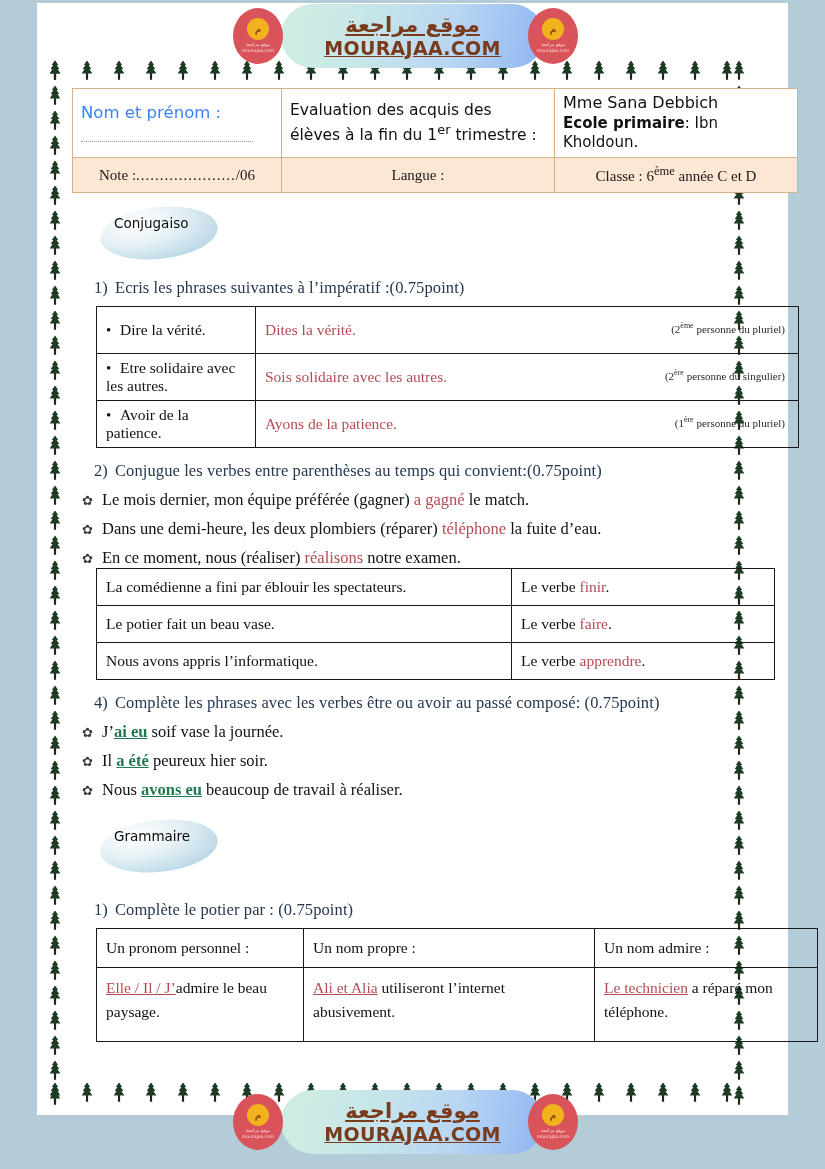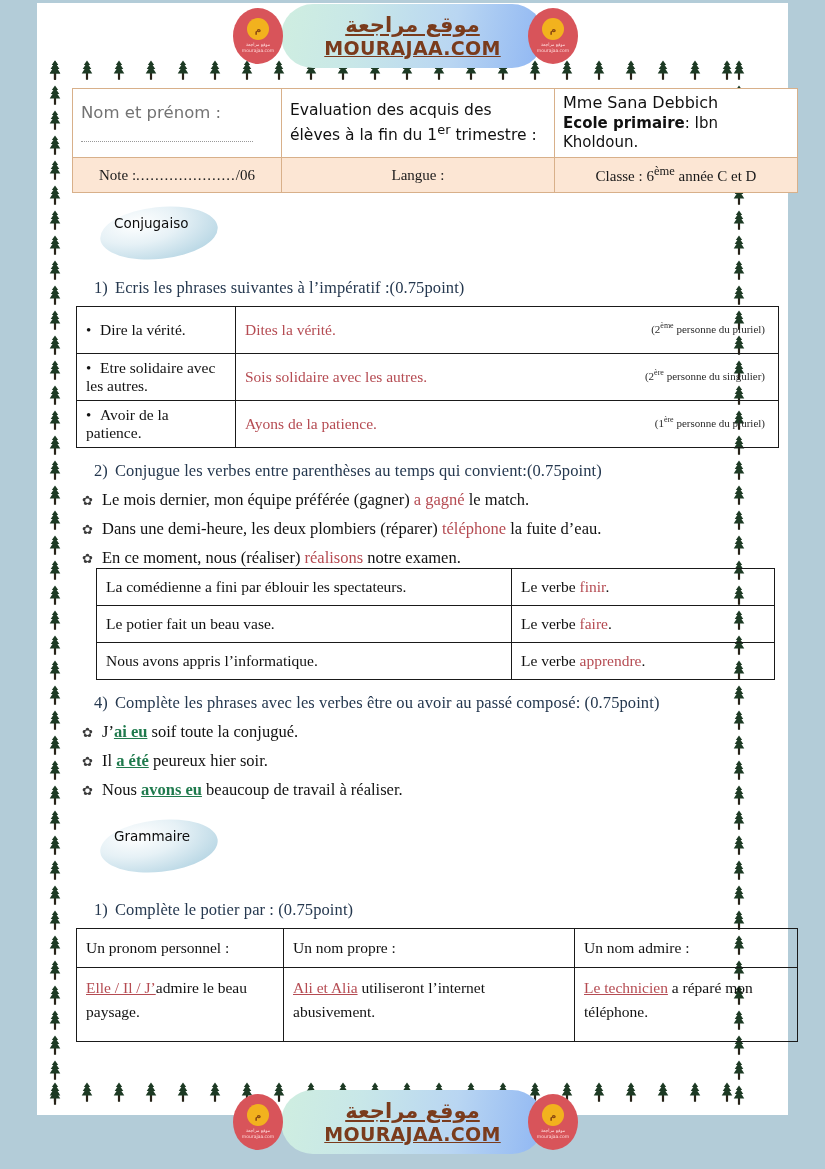--- a/index.html
+++ b/index.html
@@ -110,21 +110,21 @@
     border:1.5px solid #d8b08a;
     vertical-align:middle;
     padding:4px 8px;
   }
   .hdr .r1{height:56px;background:#ffffff;}
   .hdr .r2{height:26px;background:#fce6d4;text-align:center;}
   .c-name{width:192px;}
   .c-mid{width:256px;text-align:left;}
   .c-right{width:226px;}
 
-  .f-nom{font-size:16.5px;font-family:"DejaVu Sans",sans-serif;color:#737373;}
+  .f-nom{font-size:16.5px;font-family:"DejaVu Sans",sans-serif;color:#3b82f6;}
   .dots{
     border-bottom:1.5px dotted #999;
     height:1px; margin-top:18px; width:172px;
   }
   .f-eval{font-size:15.5px;font-family:"DejaVu Sans",sans-serif;color:#111;line-height:1.35;}
   .f-teacher{font-size:16px;font-family:"DejaVu Sans",sans-serif;color:#111;line-height:1.3;}
   .f-school{font-size:15px;font-family:"DejaVu Sans",sans-serif;color:#111;line-height:1.3;}
   .f-school b{font-weight:bold;}
   .f-row2{font-size:15px;color:#1a1a1a;}
   .f-row2 .dotline{letter-spacing:1px;}
@@ -150,21 +150,21 @@
     color:#25384f;
     margin:13px 0 8px 22px;
     letter-spacing:.1px;
   }
   .exq .num{margin-right:7px;}
 
   
   table.grid{
     border-collapse:collapse;
     table-layout:fixed;
-    margin-left:4px;
+    margin-left:24px;
   }
   table.grid td{
     border:1.2px solid #1a1a1a;
     padding:5px 9px;
     font-size:15.5px;
     color:#111;
     vertical-align:middle;
   }
 
   
@@ -868,21 +868,21 @@
     </tr>
   </tbody>
     </table>
 
   <div class="exq">
     <span class="num">4)</span><span>Complète les phrases avec les verbes être ou avoir au passé composé: (0.75point)</span>
   </div>
 
   <div class="fline">
     <span class="flower">✿</span>
-    <span class="ftext"><span>J’</span><span class="ans-green">ai eu</span><span> soif  toute la conjugué.</span></span>
+    <span class="ftext"><span>J’</span><span class="ans-green">ai eu</span><span> soif  vase la journée.</span></span>
   </div>
   <div class="fline">
     <span class="flower">✿</span>
     <span class="ftext"><span>Il </span><span class="ans-green">a été</span><span> peureux hier soir.</span></span>
   </div>
   <div class="fline">
     <span class="flower">✿</span>
     <span class="ftext"><span>Nous </span><span class="ans-green">avons eu</span><span> beaucoup de travail à réaliser.</span></span>
   </div>
 

